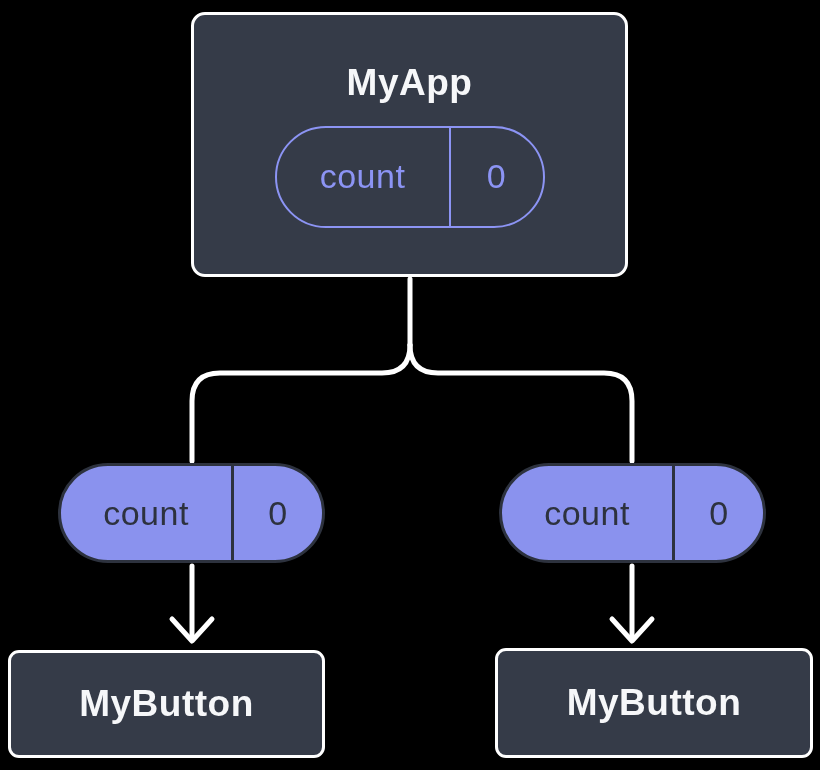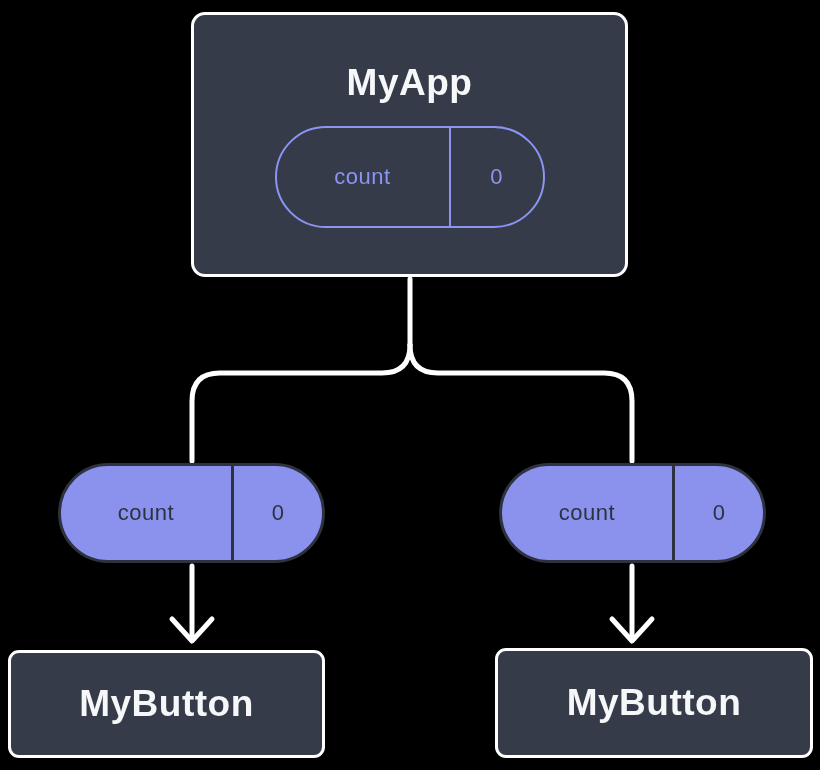--- a/index.html
+++ b/index.html
@@ -67,21 +67,21 @@
     box-sizing: border-box;
     display: flex;
     align-items: stretch;
     border-radius: 999px;
     overflow: hidden;
   }
   .pill .cell {
     display: flex;
     align-items: center;
     justify-content: center;
-    font-size: 22px;
+    font-size: 34px;
     letter-spacing: 0.5px;
   }
   
   .pill.state {
     width: 270px; height: 102px;
     border: 2.5px solid #8C94F4;
     background: transparent;
     color: #8C94F4;
   }
   .pill.state .cell-name { width: 172px; }

